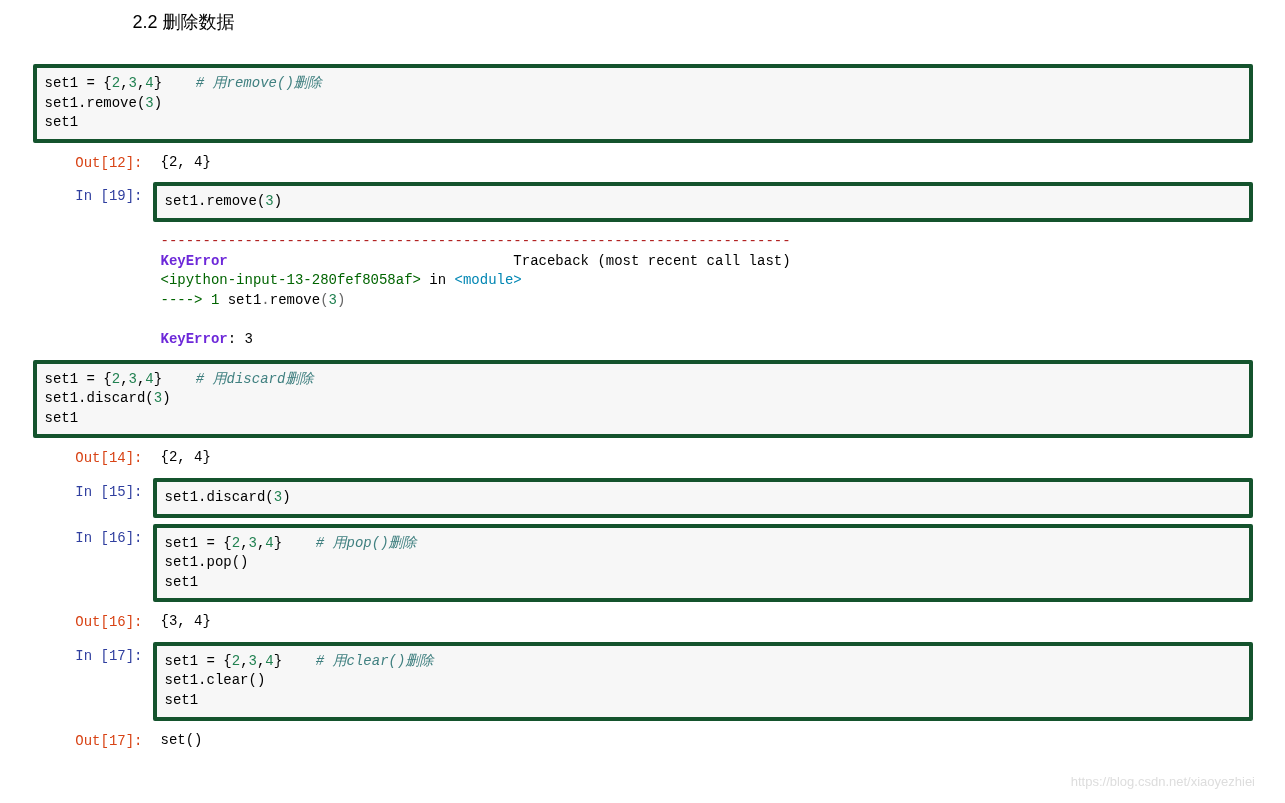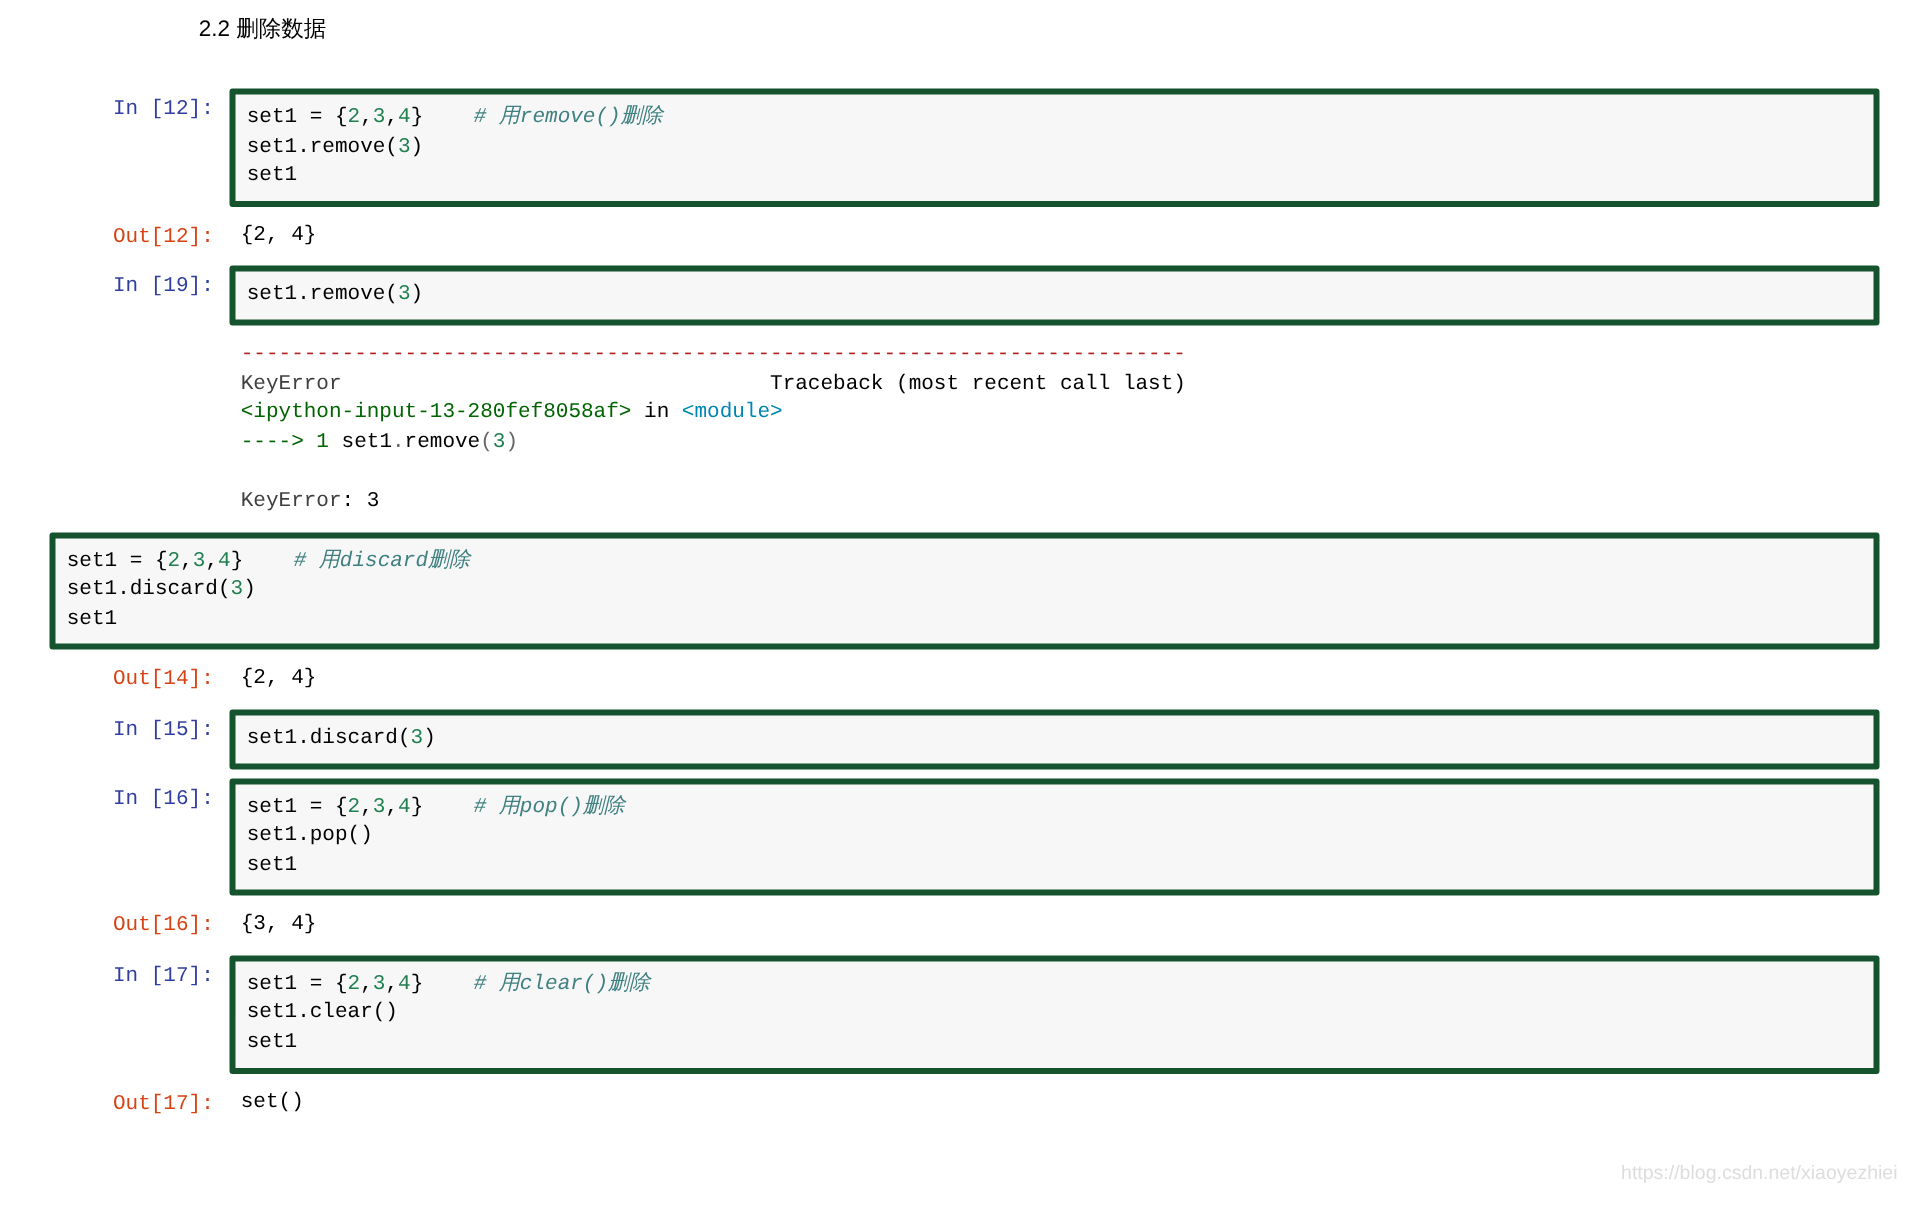--- a/index.html
+++ b/index.html
@@ -12,21 +12,21 @@
   }
   .container {
     max-width: 1220px;
     margin: 0 auto;
   }
   .text-section {
     margin-left: 100px;
     margin-bottom: 20px;
   }
   .section-title {
-    font-size: 15px;
+    font-size: 18px;
     margin-bottom: 30px;
   }
   .description {
     font-size: 14px;
     line-height: 1.6;
     margin-bottom: 15px;
   }
   .cell {
     display: flex;
     margin-bottom: 6px;
@@ -61,41 +61,40 @@
     line-height: 1.4;
     white-space: pre;
   }
   .code-comment {
     color: #408080;
     font-style: italic;
   }
   .code-num { color: #208050; }
   .code-op { color: #666; }
   .err-sep { color: #b22222; }
-  .err-bold { font-weight: normal; color: #404040; }
+  .err-bold { font-weight: bold; color: #6d28d9; }
   .err-cyan { color: #0086b3; }
   .watermark {
     position: fixed;
     bottom: 14px;
-    right: 20px;
+    right: 30px;
     font-size: 13px;
     color: #ddd;
   }
 </style>
 </head>
 <body>
 
 <div class="container">
 
   <div class="text-section">
     <div class="section-title">2.2 删除数据</div>
   </div>
 
   <div class="cell">
-    <div class="prompt prompt-in">In  [12]:</div>
     <div class="input-area"><span>set1 = {</span><span class="code-num">2</span><span>,</span><span class="code-num">3</span><span>,</span><span class="code-num">4</span><span>}    </span><span class="code-comment"># 用remove()删除</span>
 <span>set1.remove(</span><span class="code-num">3</span><span>)</span>
 <span>set1</span></div>
   </div>
   <div class="cell">
     <div class="prompt prompt-out">Out[12]:</div>
     <div class="output-area">{2, 4}</div>
   </div>
 
   <div class="cell">

